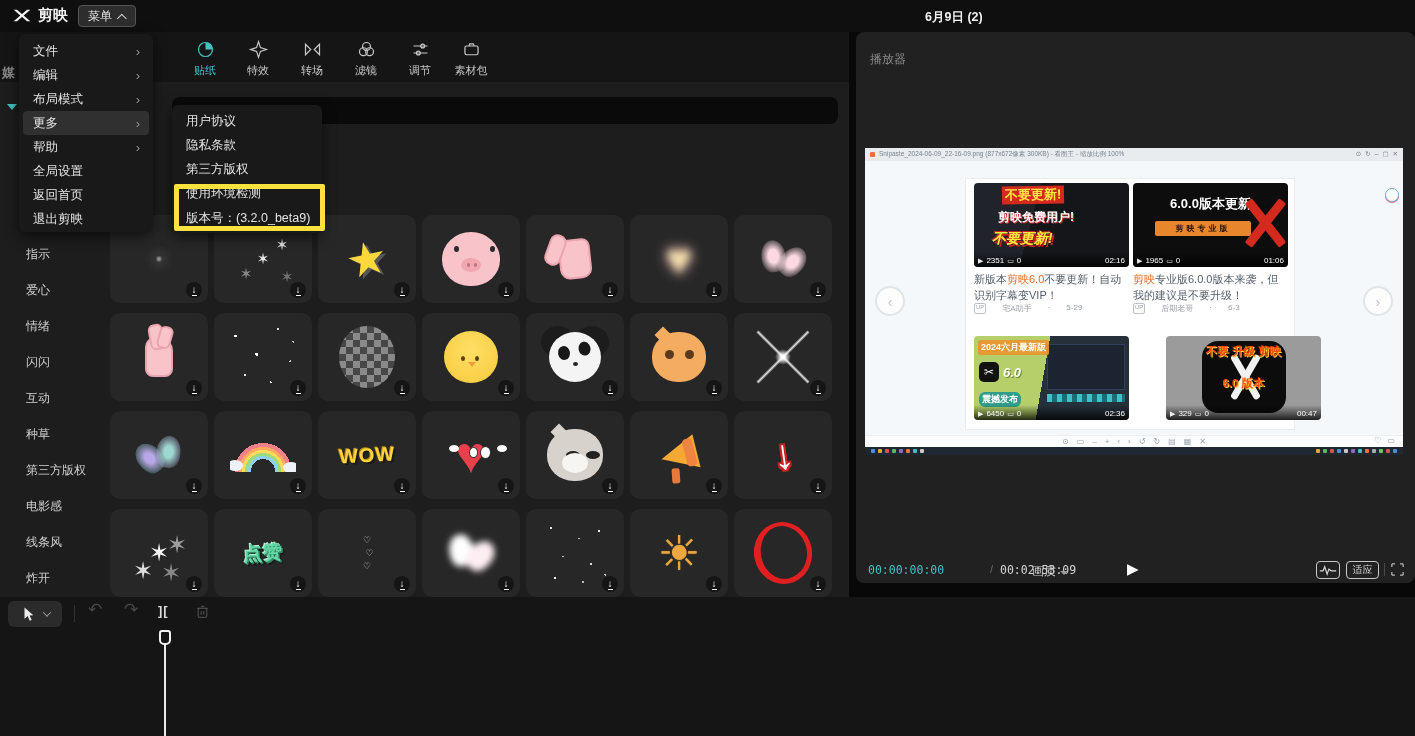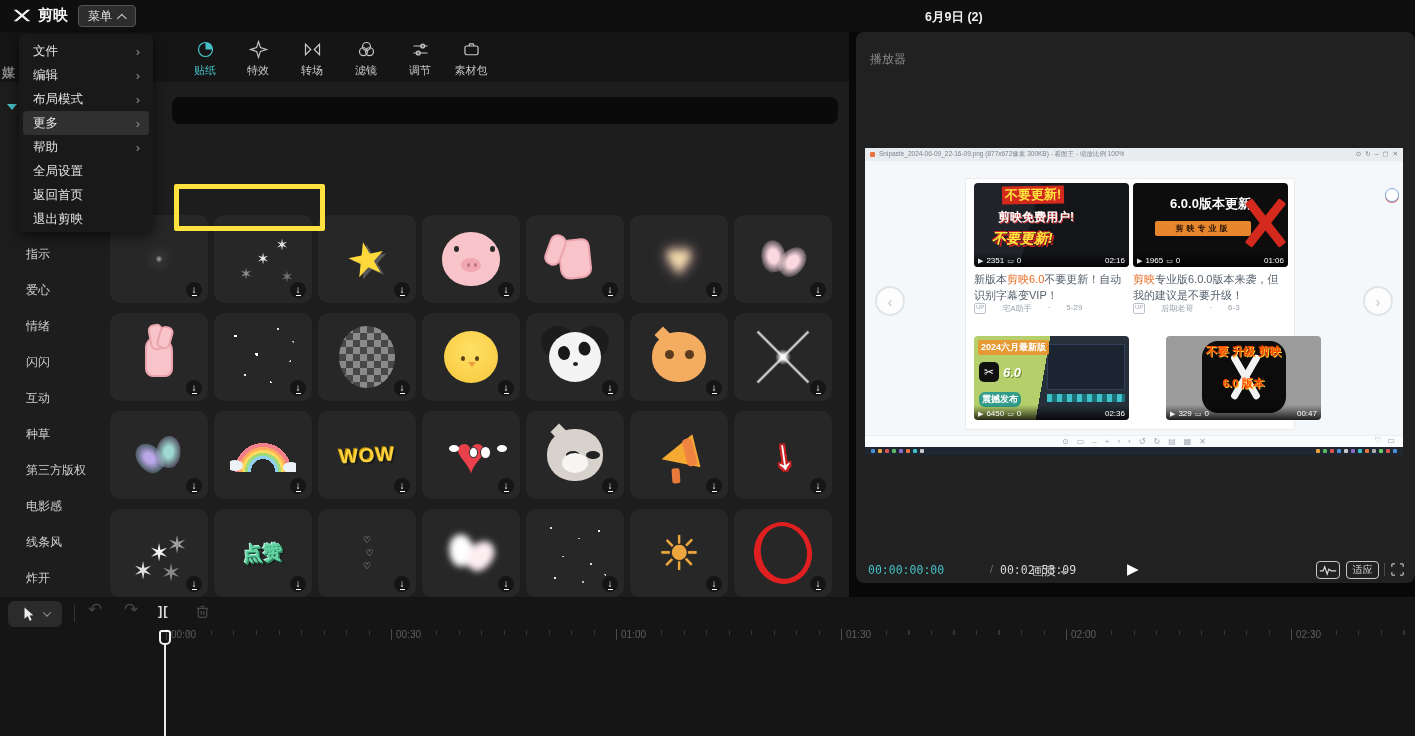--- a/index.html
+++ b/index.html
@@ -621,28 +621,20 @@
       <span id="undo-btn" class="tl-ico">↶</span>
       <span id="redo-btn" class="tl-ico">↷</span>
       <span id="split-btn" class="tl-ico">][</span>
       <span id="trash-btn" class="tl-ico">
         <svg viewBox="0 0 20 20">
           <rect x="5" y="7" width="10" height="10.5" rx="1.5"></rect>
           <path d="M3.5 7 H16.5 M8 4.5 H12 M8.5 10 V14.5 M11.5 10 V14.5"></path>
         </svg>
       </span>
     </div>
-    <div id="ruler">
-        <span class="rlabel" style="left: 166px;">00:00</span>
-        <span class="rlabel" style="left: 391px;">00:30</span>
-        <span class="rlabel" style="left: 616px;">01:00</span>
-        <span class="rlabel" style="left: 841px;">01:30</span>
-        <span class="rlabel" style="left: 1066px;">02:00</span>
-        <span class="rlabel" style="left: 1291px;">02:30</span>
-      </div>
     <div id="playhead-marker"></div>
     <div id="playhead-line"></div>
   </div>
 
   <div id="menu-dropdown">
       <div class="menu-item">
         <span>文件</span>
         <span class="arrow">›</span>
       </div>
       <div class="menu-item">
@@ -664,14 +656,21 @@
       <div class="menu-item">
         <span>全局设置</span>
       </div>
       <div class="menu-item">
         <span>返回首页</span>
       </div>
       <div class="menu-item">
         <span>退出剪映</span>
       </div>
     </div>
+  <div id="submenu">
+      <div class="submenu-item">用户协议</div>
+      <div class="submenu-item">隐私条款</div>
+      <div class="submenu-item">第三方版权</div>
+      <div class="submenu-item">使用环境检测</div>
+      <div class="submenu-item" style="margin-top: 1px;">版本号：(3.2.0_beta9)</div>
+    </div>
   <div id="version-highlight"></div>
 </div>
 
 </body></html>

